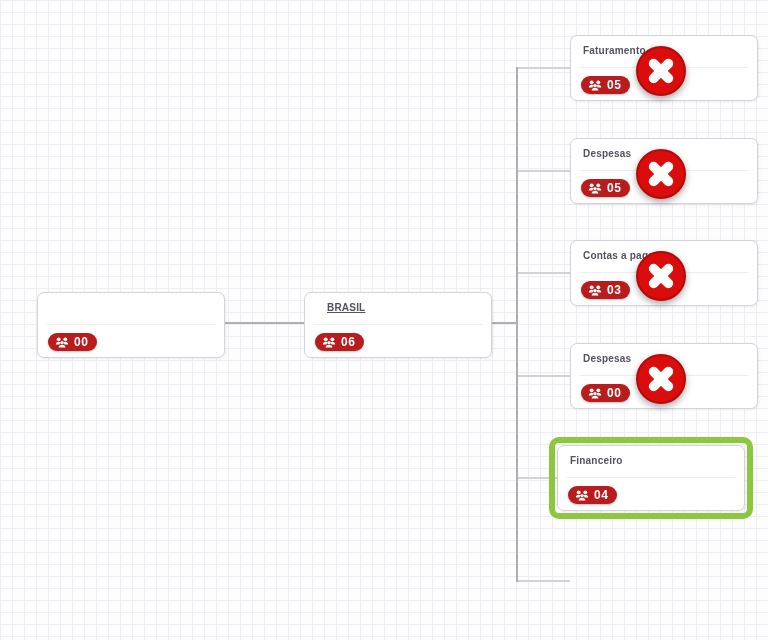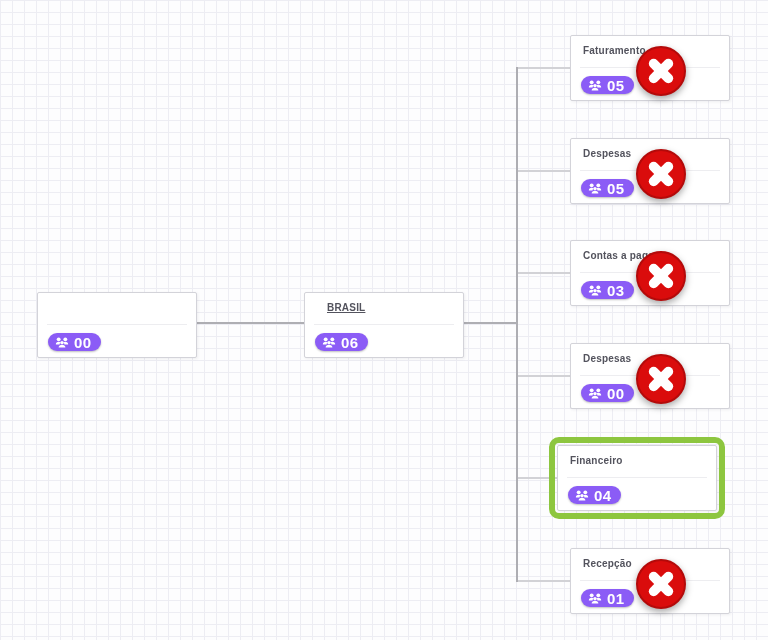--- a/index.html
+++ b/index.html
@@ -15,40 +15,40 @@
   #canvas{position:relative;width:768px;height:640px;}
 
   
   .conn{position:absolute;background:#aeaeb3;}
   .conn.h{height:2px;}
   .conn.v{width:2px;}
   .conn.b{height:2px;background:#d2d2d6;}
 
   
   .node{
-    position:absolute;width:160px;height:66px;
-    background:#ffffff;border:1px solid #d3d3d9;border-radius:2px;
+    position:absolute;width:188px;height:66px;
+    background:#ffffff;border:1px solid #d3d3d9;border-radius:7px;
     box-shadow:1px 1px 3px rgba(40,40,60,.07);
     box-sizing:border-box;cursor:pointer;
   }
   .node .title{
     position:absolute;left:12px;top:9px;
     font-size:10px;font-weight:600;color:#53535d;letter-spacing:.2px;
     white-space:nowrap;
   }
   .node.root-style .title{left:22px;text-decoration:underline;}
   .node .divider{
     position:absolute;left:9px;right:9px;top:31px;
     border-top:1px solid #ededf0;
   }
   .badge{
     position:absolute;left:10px;top:40px;height:18px;
-    border-radius:10px;background:#8b5cf6;color:#ffffff;
+    border-radius:10px;background:#b91c1c;color:#ffffff;
     display:flex;align-items:center;gap:5px;padding:0 9px 0 7px;
-    font-size:15px;font-weight:700;letter-spacing:.5px;
+    font-size:12px;font-weight:700;letter-spacing:.5px;
     box-shadow:0 1px 2px rgba(0,0,0,.25);
   }
   .badge svg{display:block;}
 
   
   .node.selected::before{
     content:"";position:absolute;inset:-9px;
     border:6px solid #8dc63f;border-radius:10px;
     pointer-events:none;
   }
@@ -217,36 +217,13 @@
             <path d="M1 7.6c0-1.5 1.4-2.6 3.2-2.6 1 0 1.9.35 2.5.9-.9.5-1.5 1.3-1.6 2.3H1z"></path>
             <path d="M15 7.6c0-1.5-1.4-2.6-3.2-2.6-1 0-1.9.35-2.5.9.9.5 1.5 1.3 1.6 2.3H15z"></path>
             <circle cx="8" cy="6.2" r="1.9"></circle>
             <path d="M4.2 11.2c0-1.6 1.7-2.7 3.8-2.7s3.8 1.1 3.8 2.7v.6H4.2z"></path>
           </svg>
         </span>
         <span class="count">04</span>
       </div>
 
     </div>
-    <div class="node" data-deletable="true" style="left: 570px; top: 548px;">
-      <span class="title">Recepção</span>
-      <div class="divider"></div>
-      <div class="badge">
-        <span>
-          <svg width="14" height="11" viewBox="0 0 16 12" fill="#ffffff" xmlns="http://www.w3.org/2000/svg">
-            <circle cx="4.2" cy="2.4" r="2.2"></circle>
-            <circle cx="11.8" cy="2.4" r="2.2"></circle>
-            <path d="M1 7.6c0-1.5 1.4-2.6 3.2-2.6 1 0 1.9.35 2.5.9-.9.5-1.5 1.3-1.6 2.3H1z"></path>
-            <path d="M15 7.6c0-1.5-1.4-2.6-3.2-2.6-1 0-1.9.35-2.5.9.9.5 1.5 1.3 1.6 2.3H15z"></path>
-            <circle cx="8" cy="6.2" r="1.9"></circle>
-            <path d="M4.2 11.2c0-1.6 1.7-2.7 3.8-2.7s3.8 1.1 3.8 2.7v.6H4.2z"></path>
-          </svg>
-        </span>
-        <span class="count">01</span>
-      </div>
-      <div class="delete">
-        <svg width="46" height="46" viewBox="0 0 50 50" xmlns="http://www.w3.org/2000/svg">
-          <line x1="17" y1="17" x2="33" y2="33" stroke="#ffffff" stroke-width="10.5" stroke-linecap="round"></line>
-          <line x1="33" y1="17" x2="17" y2="33" stroke="#ffffff" stroke-width="10.5" stroke-linecap="round"></line>
-        </svg>
-      </div>
-    </div>
   </div>
 
 </body></html>

